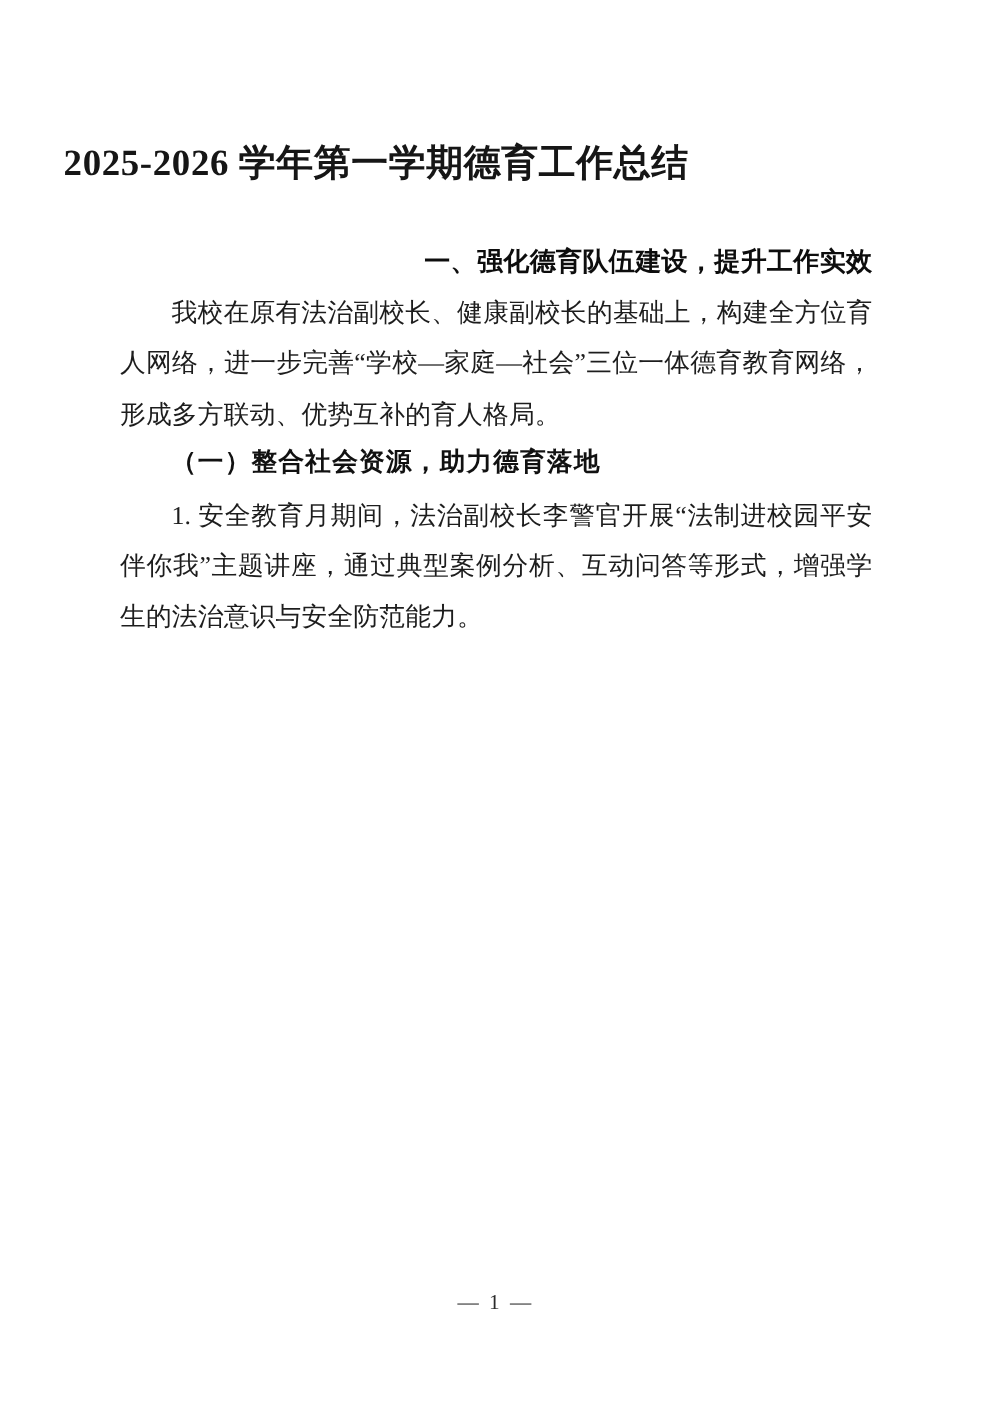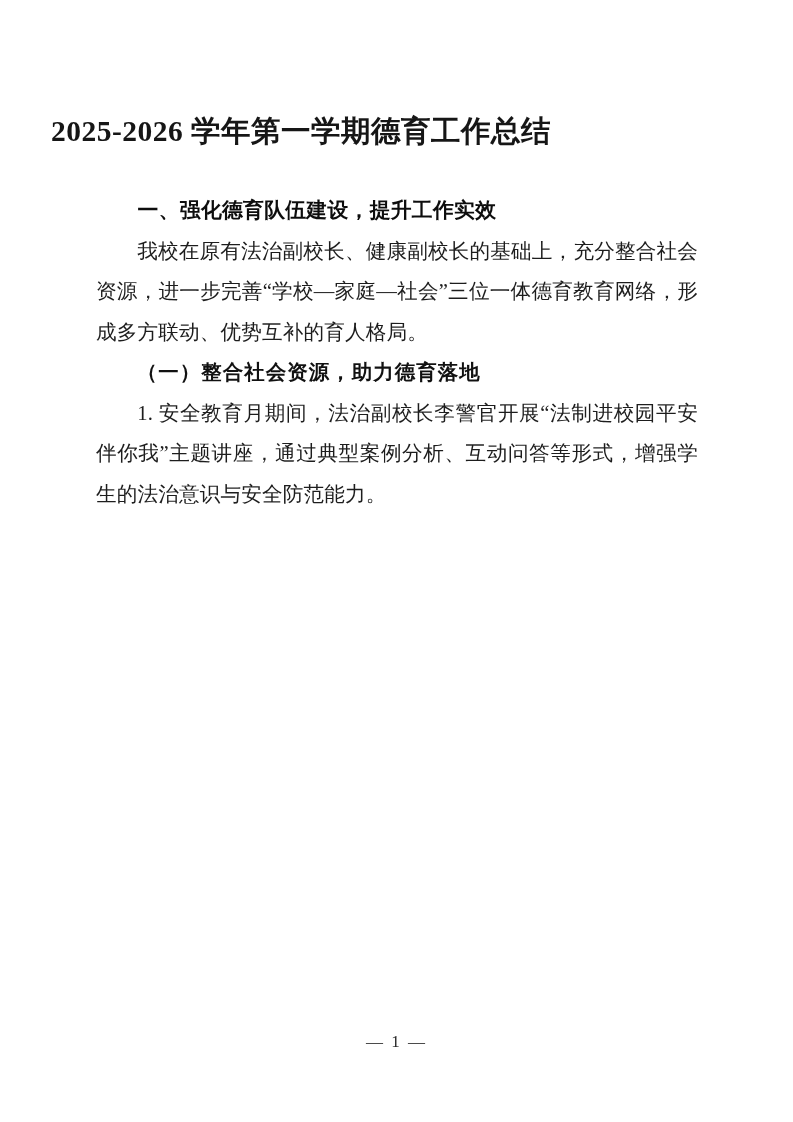--- a/index.html
+++ b/index.html
@@ -77,27 +77,28 @@
   h2.h1-head {
     margin: 0;
     padding: 0;
     font-family: "Liberation Sans", "DejaVu Sans", sans-serif;
     font-weight: 700;
     font-size: 20.8px;
     line-height: 40.5px;
     text-indent: 2em;
     letter-spacing: 0.3px;
     color: #0d0d0d;
+    text-align: right;
   }
 
   
   h3.h2-head {
     margin: 0;
     padding: 0;
-    font-family: Liberation Serif, serif;
+    font-family: Liberation Mono, monospace;
     font-weight: 700;
     font-size: 20.4px;
     line-height: 40.5px;
     text-indent: 2em;
     letter-spacing: 1.1px;
     color: #111111;
   }
 
   
   p.item {
@@ -129,21 +130,21 @@
 </head>
 <body>
 
 <div class="page">
 
   <h1 class="doc-title">2025-2026 学年第一学期德育工作总结</h1>
 
   <div class="content">
     <div class="body-flow" id="body-flow">
         <h2 class="h1-head">一、强化德育队伍建设，提升工作实效</h2>
-        <p class="para">我校在原有法治副校长、健康副校长的基础上，充分整合社会资源，进一步完善“学校—家庭—社会”三位一体德育教育网络，形成多方联动、优势互补的育人格局。</p>
+        <p class="para">我校在原有法治副校长、健康副校长的基础上，构建全方位育人网络，进一步完善“学校—家庭—社会”三位一体德育教育网络，形成多方联动、优势互补的育人格局。</p>
         <h3 class="h2-head">（一）整合社会资源，助力德育落地</h3>
         <p class="item">1. 安全教育月期间，法治副校长李警官开展“法制进校园平安伴你我”主题讲座，通过典型案例分析、互动问答等形式，增强学生的法治意识与安全防范能力。</p>
       </div>
   </div>
 
   <div class="page-number">— 1 —</div>
 
 </div>
 
 </body></html>

